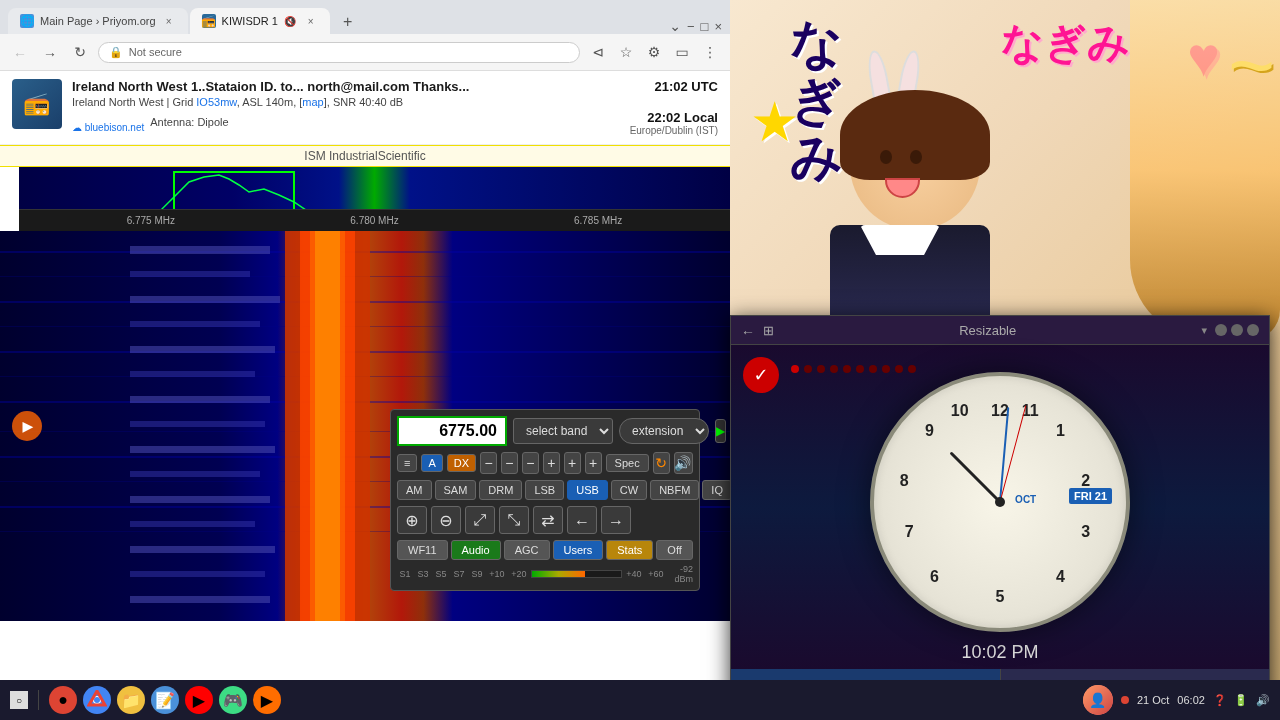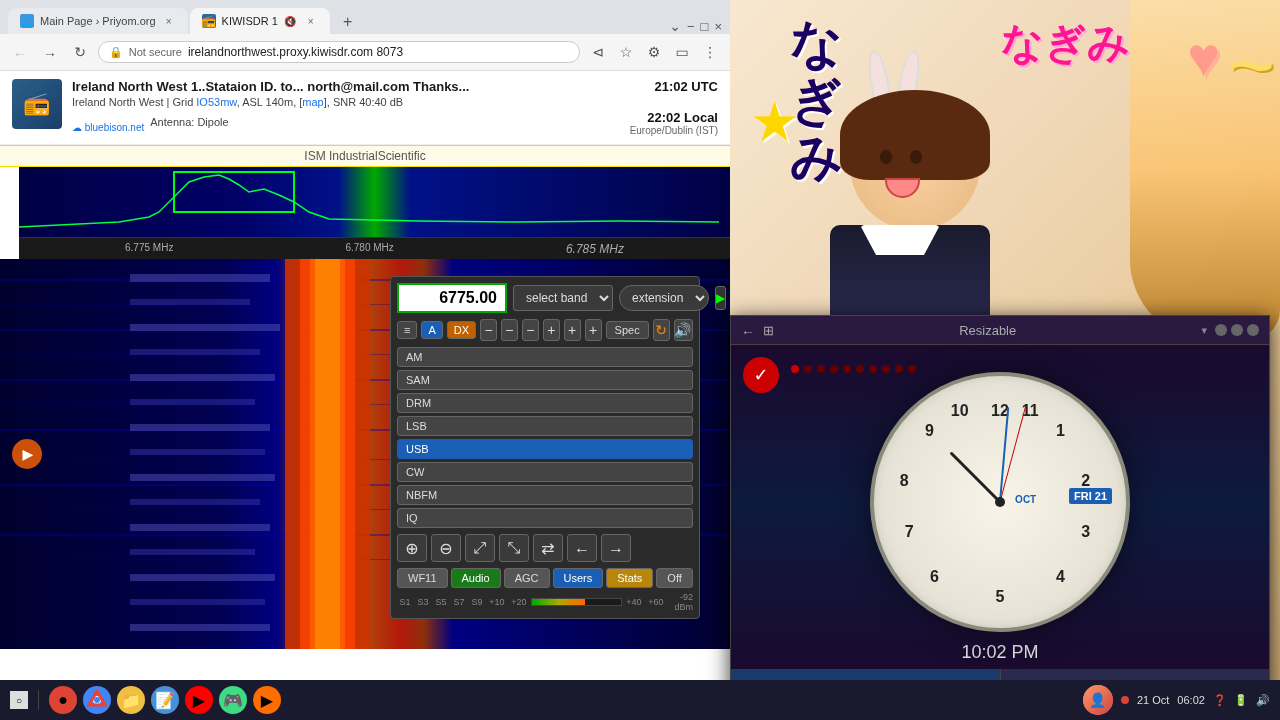--- a/index.html
+++ b/index.html
@@ -314,21 +314,20 @@
       font-size: 11px;
       cursor: pointer;
     }
     .refresh-icon { color: #f80; font-size: 14px; }
     .vol-icon { color: #ddd; font-size: 14px; }
 
     .mode-row {
       display: flex;
       gap: 3px;
       margin-bottom: 6px;
-      flex-direction: column;
     }
     .mode-btn {
       background: #444;
       border: 1px solid #666;
       border-radius: 3px;
       color: #ddd;
       padding: 3px 8px;
       font-size: 11px;
       cursor: pointer;
     }
@@ -716,25 +715,20 @@
     </div>
   </div>
 
   <div class="nav-bar">
     <div class="nav-btn disabled">←</div>
     <div class="nav-btn">→</div>
     <div class="nav-btn">↻</div>
     <div class="address-bar">
       <span class="lock-icon">🔒</span>
       <span style="color:#666;font-size:11px;">Not secure</span>
-      <span class="address-text">
-        <span>irelandnorthwest.proxy.kiwisdr.com</span>
-        <span> </span>
-        <span>8073</span>
-      </span>
     </div>
     <div class="nav-actions">
       <div class="nav-btn">⊲</div>
       <div class="nav-btn">☆</div>
       <div class="nav-btn">⚙</div>
       <div class="nav-btn">▭</div>
       <div class="nav-btn">⋮</div>
     </div>
   </div>
 
@@ -758,21 +752,21 @@
         <div class="station-utc">21:02 UTC</div>
         <div class="station-local">22:02 Local</div>
         <div class="station-tz">Europe/Dublin (IST)</div>
       </div>
     </div>
 
     <div class="ism-banner">
       <span>ISM IndustrialScientific</span>
     </div>
 
-    <div class="spectrum-area" style="height:92px;margin-left:19px;">
+    <div class="spectrum-area" style="height:64px;margin-left:19px;">
       <svg class="spectrum-svg" xmlns="http://www.w3.org/2000/svg">
         <defs>
           <linearGradient id="specGrad" x1="0%" y1="0%" x2="100%" y2="0%">
             <stop offset="0%" style="stop-color:#000044"></stop>
             <stop offset="30%" style="stop-color:#000066"></stop>
             <stop offset="45%" style="stop-color:#001188"></stop>
             <stop offset="50%" style="stop-color:#00aa00"></stop>
             <stop offset="55%" style="stop-color:#001188"></stop>
             <stop offset="100%" style="stop-color:#000044"></stop>
           </linearGradient>
@@ -781,21 +775,21 @@
 
         <rect x="155" y="5" width="120" height="40" fill="none" stroke="#00ff00" stroke-width="2"></rect>
 
         <polyline points="0,60 100,55 130,50 140,45 155,30 170,15 185,10 200,8 210,12 220,18 230,25 245,22 260,28 275,35 290,45 310,52 400,54 500,55 600,54 700,55" fill="none" stroke="#00ff44" stroke-width="1.5"></polyline>
       </svg>
 
       <div style="position:absolute;bottom:0;left:0;right:0;height:22px;background:#1a1a1a;display:flex;align-items:center;justify-content:space-around;border-top:1px solid #333;">
         <span style="color:#aaa;font-size:10px;position:absolute;left:0;right:0;display:flex;justify-content:space-around;padding:0 20px;">
           <span style="color:#aaa;font-size:10px;">6.775 MHz</span>
           <span style="color:#aaa;font-size:10px;">6.780 MHz</span>
-          <span style="color:#aaa;font-size:12px;font-style:italic;">6.785 MHz</span>
+          <span style="color:#aaa;font-size:10px;">6.785 MHz</span>
         </span>
       </div>
 
       <svg style="position:absolute;top:0;left:0;width:100%;height:22px;bottom:0;">
         <line x1="30" y1="56" x2="30" y2="62" stroke="#aaa" stroke-width="1"></line>
         <line x1="100" y1="56" x2="100" y2="62" stroke="#aaa" stroke-width="1"></line>
         <line x1="175" y1="56" x2="175" y2="62" stroke="#aaa" stroke-width="1"></line>
         <line x1="250" y1="56" x2="250" y2="62" stroke="#aaa" stroke-width="1"></line>
         <line x1="370" y1="56" x2="370" y2="62" stroke="#aaa" stroke-width="1"></line>
         <line x1="510" y1="56" x2="510" y2="62" stroke="#aaa" stroke-width="1"></line>

